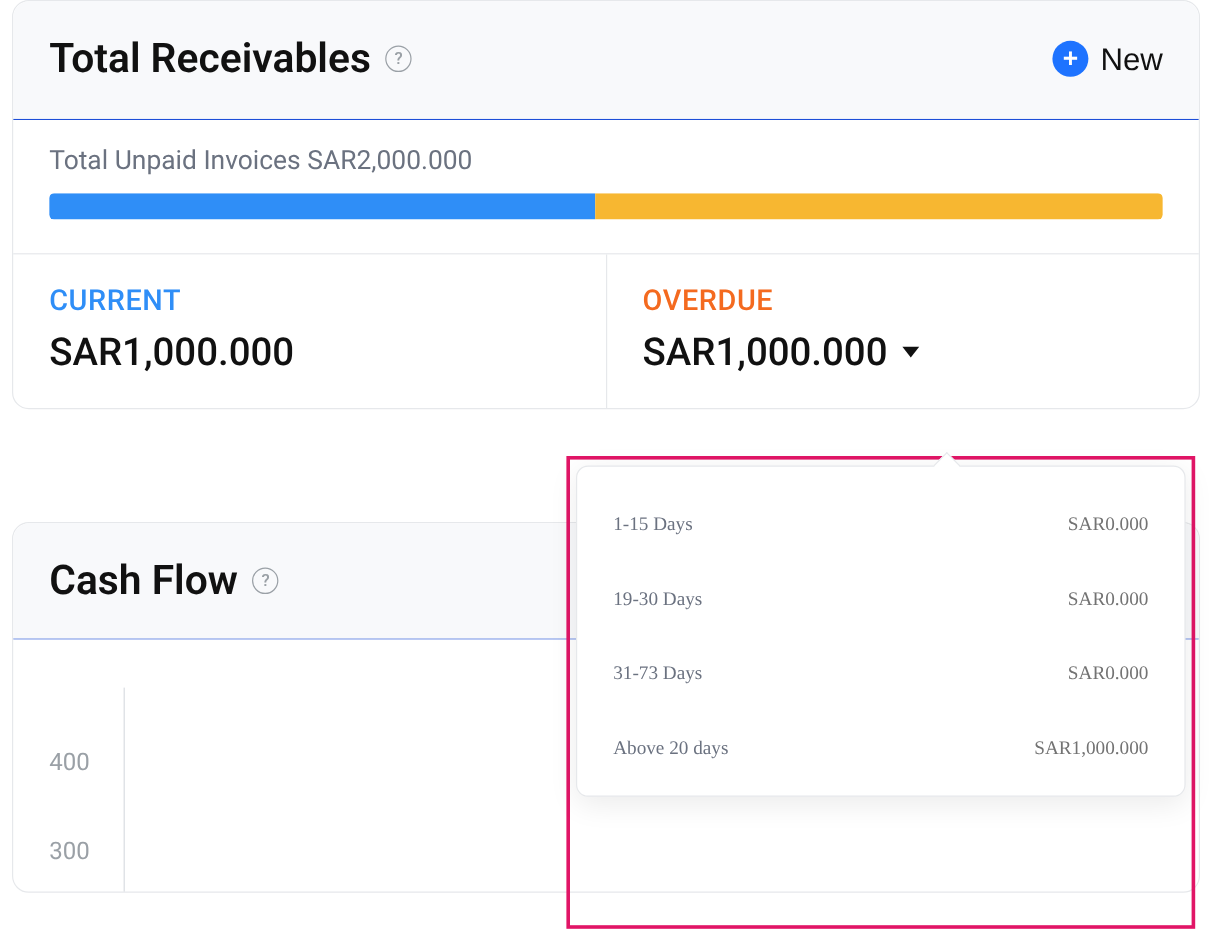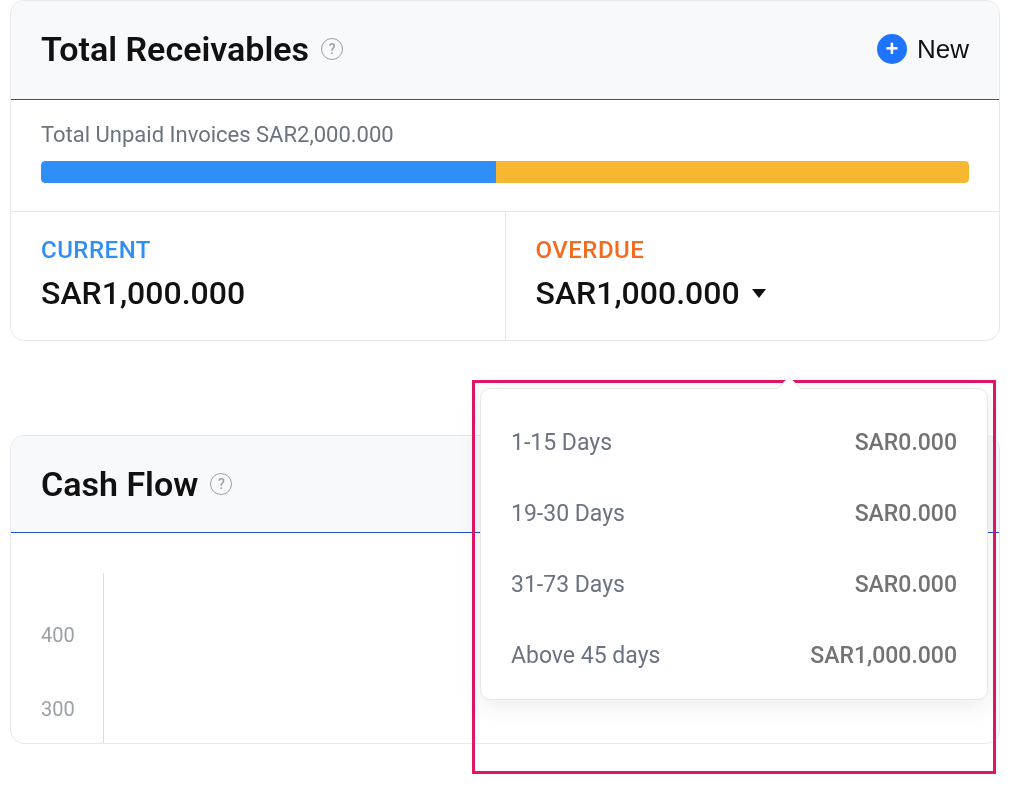--- a/index.html
+++ b/index.html
@@ -172,21 +172,22 @@
       background: #fff;
       border-left: 1px solid #e6e8eb;
       border-top: 1px solid #e6e8eb;
       transform: rotate(45deg);
     }
     .dropdown-row {
       display: flex;
       justify-content: space-between;
       align-items: center;
       padding: 22px 30px;
-      font-size: 23px;
+      font-size: 16px;
+      font-family: Liberation Serif, serif;
     }
     .dropdown-label { color: #6b7280; }
     .dropdown-value { color: #737373; font-weight: 500; }
 
     
     .cashflow {
       margin-top: 94px;
     }
     .cashflow .card-header {
       padding: 28px 30px;
@@ -275,16 +276,16 @@
   </div>
   <div class="dropdown-row">
     <span class="dropdown-label">19-30 Days</span>
     <span class="dropdown-value">SAR0.000</span>
   </div>
   <div class="dropdown-row">
     <span class="dropdown-label">31-73 Days</span>
     <span class="dropdown-value">SAR0.000</span>
   </div>
   <div class="dropdown-row">
-    <span class="dropdown-label">Above 45 days</span>
+    <span class="dropdown-label">Above 20 days</span>
     <span class="dropdown-value">SAR1,000.000</span>
   </div>
 </div>
 
 </body></html>

